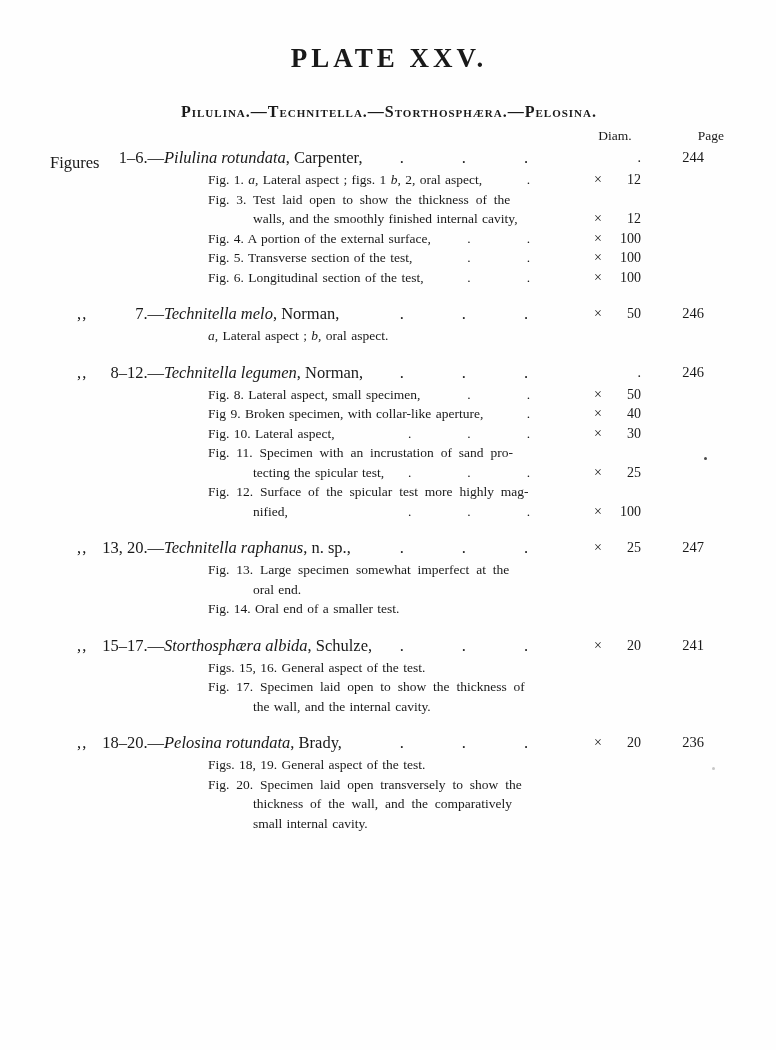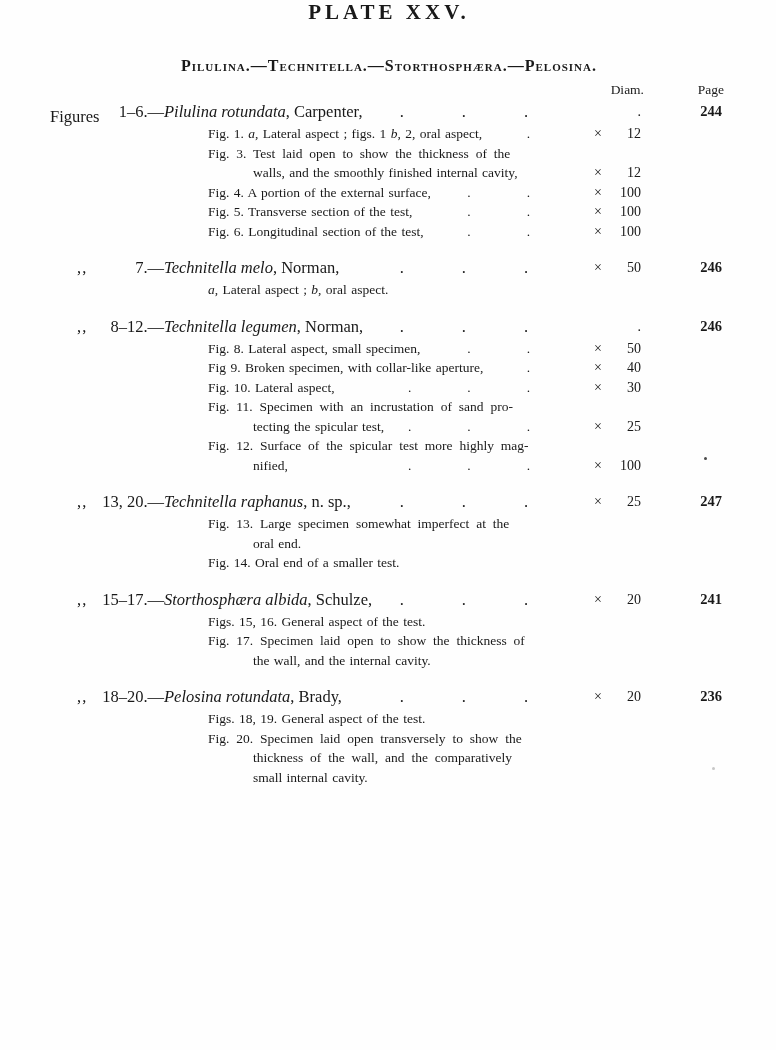--- a/index.html
+++ b/index.html
@@ -1,43 +1,43 @@
 <!DOCTYPE html>
 <html><head>
 <meta charset="utf-8">
 <title>Plate XXV</title>
 <style>
   html,body{margin:0;padding:0;background:#d8d8d8;}
   .page{position:relative;width:776px;height:1050px;background:#fefefdf8;background:#fefefe;
         color:#191919;font-family:"Liberation Serif","DejaVu Serif",serif;overflow:hidden;}
   .content{padding:0 48px 0 50px;}
-  .plate-title{text-align:center;font-size:21px;font-weight:bold;
+  .plate-title{margin-top:46px;text-align:center;font-size:27px;font-weight:bold;
                letter-spacing:4px;line-height:24px;}
   .subtitle{margin-top:33px;text-align:center;font-variant:small-caps;font-size:16px;
             letter-spacing:1px;word-spacing:3px;line-height:17px;font-weight:600;}
   .col-headers{display:flex;margin-top:8px;font-size:13.5px;line-height:15px;}
   .ch-sp{flex:1;}
-  .ch-diam{flex:none;width:60px;text-align:right;padding-right:2px;box-sizing:border-box;}
+  .ch-diam{flex:none;width:60px;text-align:center;padding-right:2px;box-sizing:border-box;}
   .ch-gap{flex:none;width:18px;}
   .ch-page{flex:none;width:64px;text-align:right;padding-right:4px;box-sizing:border-box;}
 
   .entry{margin-top:15px;}
   #entries .entry:first-child{margin-top:3px;}
   .h-row{display:flex;font-size:16.5px;line-height:23px;margin-bottom:1px;white-space:nowrap;}
   .lab{flex:none;width:114px;position:relative;text-align:right;}
   .lab .intro{position:absolute;left:0;top:5px;}
   .lab .ditto{position:absolute;left:27px;top:0;letter-spacing:1px;}
   .htxt{flex:1;display:flex;min-width:0;}
   .auth{white-space:pre;}
   .leaders{margin-left:auto;letter-spacing:58px;font-style:normal;}
   .s-row .leaders{letter-spacing:56px;}
   .mult{flex:none;width:24px;text-align:center;font-size:14px;}
   .diam{flex:none;width:36px;text-align:right;padding-right:5px;box-sizing:border-box;font-size:14px;}
   .gap{flex:none;width:18px;}
-  .pg{flex:none;width:64px;text-align:right;padding-right:6px;box-sizing:border-box;font-size:14.5px;font-weight:bold;}
+  .pg{flex:none;width:64px;text-align:center;padding-right:6px;box-sizing:border-box;font-size:14.5px;}
 
   .s-row{display:flex;font-size:13.5px;line-height:19.5px;white-space:nowrap;word-spacing:1px;}
   .stxt{flex:1;display:flex;min-width:0;}
   .ind-fig{margin-left:158px;gap:32px;}
   .ind-cont{margin-left:203px;}
   .wide{word-spacing:3.5px;}
 
   .speck{position:absolute;width:3px;height:3px;border-radius:50%;background:#4a4a4a;}
   .s1{left:704px;top:457px;}
   .s2{left:712px;top:767px;opacity:.3;}

